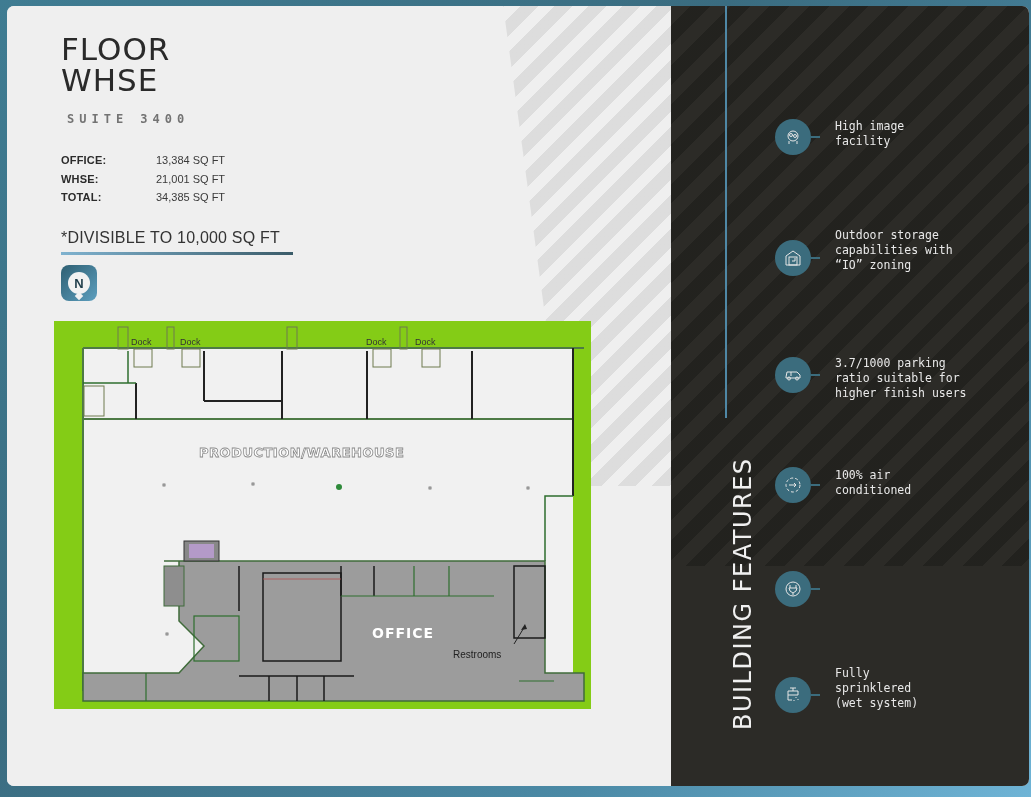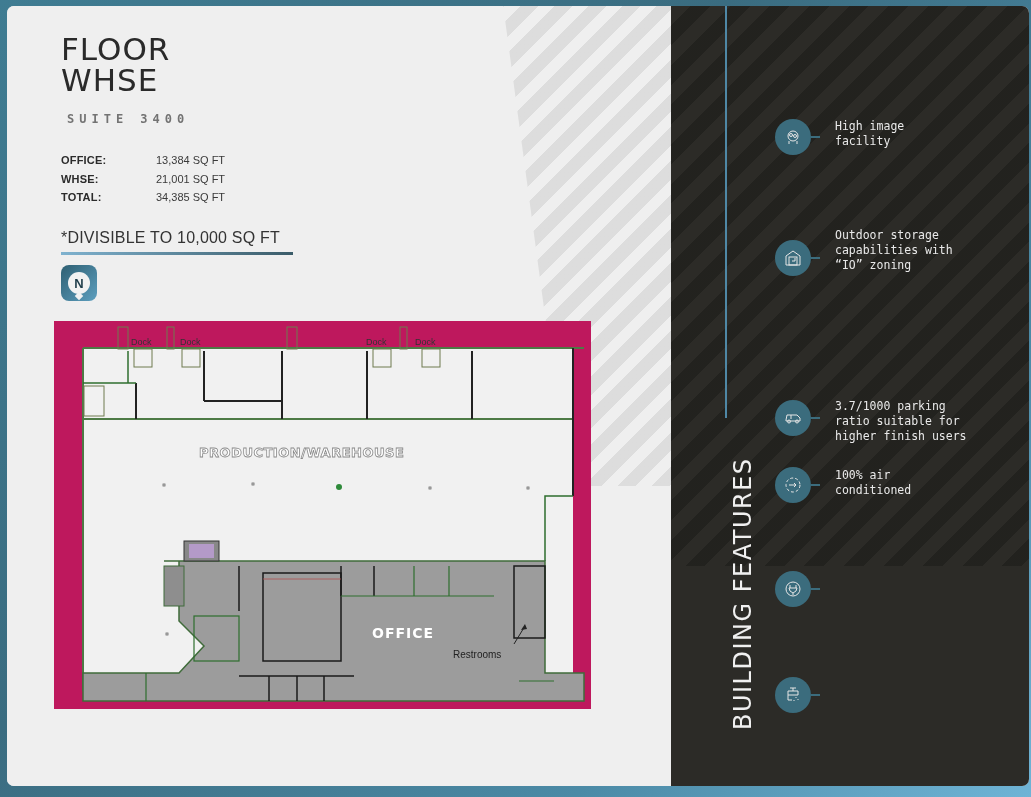--- a/index.html
+++ b/index.html
@@ -49,21 +49,21 @@
   .north-inner {
     width: 22px; height: 22px; border-radius: 50%; background: #f2f2f2; color: #1f3d4a;
     font-weight: bold; font-size: 13px; display: flex; align-items: center; justify-content: center;
     position: relative;
   }
   .north-inner::after {
     content: ""; position: absolute; bottom: -5px; left: 8px; width: 6px; height: 6px;
     background: #f2f2f2; transform: rotate(45deg);
   }
   .plan {
-    position: absolute; left: 47px; top: 315px; width: 537px; height: 388px; background: #be185d;
+    position: absolute; left: 47px; top: 315px; width: 537px; height: 388px; background: #84cc16;
   }
   .plan svg { width: 100%; height: 100%; display: block; }
   .right {
     position: absolute; left: 664px; top: 0; width: 358px; height: 780px; background: #2c2b27;
     overflow: hidden;
   }
   .right-stripes {
     position: absolute; left: 0; top: 0; width: 100%; height: 560px;
     background: repeating-linear-gradient(135deg, transparent 0 14px, rgba(0,0,0,0.22) 14px 28px);
   }
@@ -240,21 +240,21 @@
               <path d="M9 13 L12 13 L12 10"></path>
             </svg>
         </div>
         <div class="f-connector"></div>
       </div>
       <div class="f-text">Outdoor storage
 capabilities with
 “IO” zoning</div>
     </div>
 
-    <div class="feature" style="top:350px;margin-top:43px;">
+    <div class="feature" style="top:350px;">
       <div class="f-icon-wrap" style="margin-top:1px;">
         <div class="f-icon">
           <svg viewBox="0 0 20 20" fill="none" stroke="#e6e6e6" stroke-width="1">
               <path d="M3 12 L4 7 L14 7 L17 10 L17 13 L3 13 Z"></path>
               <circle cx="6" cy="13.5" r="1.5"></circle>
               <circle cx="14" cy="13.5" r="1.5"></circle>
               <line x1="8" y1="7" x2="8" y2="11"></line>
             </svg>
         </div>
         <div class="f-connector"></div>
@@ -292,15 +292,18 @@
 
     <div class="feature" style="top:660px;">
       <div class="f-icon-wrap" style="margin-top:11px;">
         <div class="f-icon">
           <svg viewBox="0 0 20 20" fill="none" stroke="#e6e6e6" stroke-width="1">
               <path d="M7 3 L13 3 M10 3 L10 6 M5 6 L15 6 L15 10 L5 10 Z M5 10 L5 15 L9 15 M13 12 L13 13 M15 14 L15 15 M11 15 L11 16"></path>
             </svg>
         </div>
         <div class="f-connector"></div>
       </div>
+      <div class="f-text">Fully
+sprinklered
+(wet system)</div>
     </div>
   </div>
 </div>
 
 </body></html>

